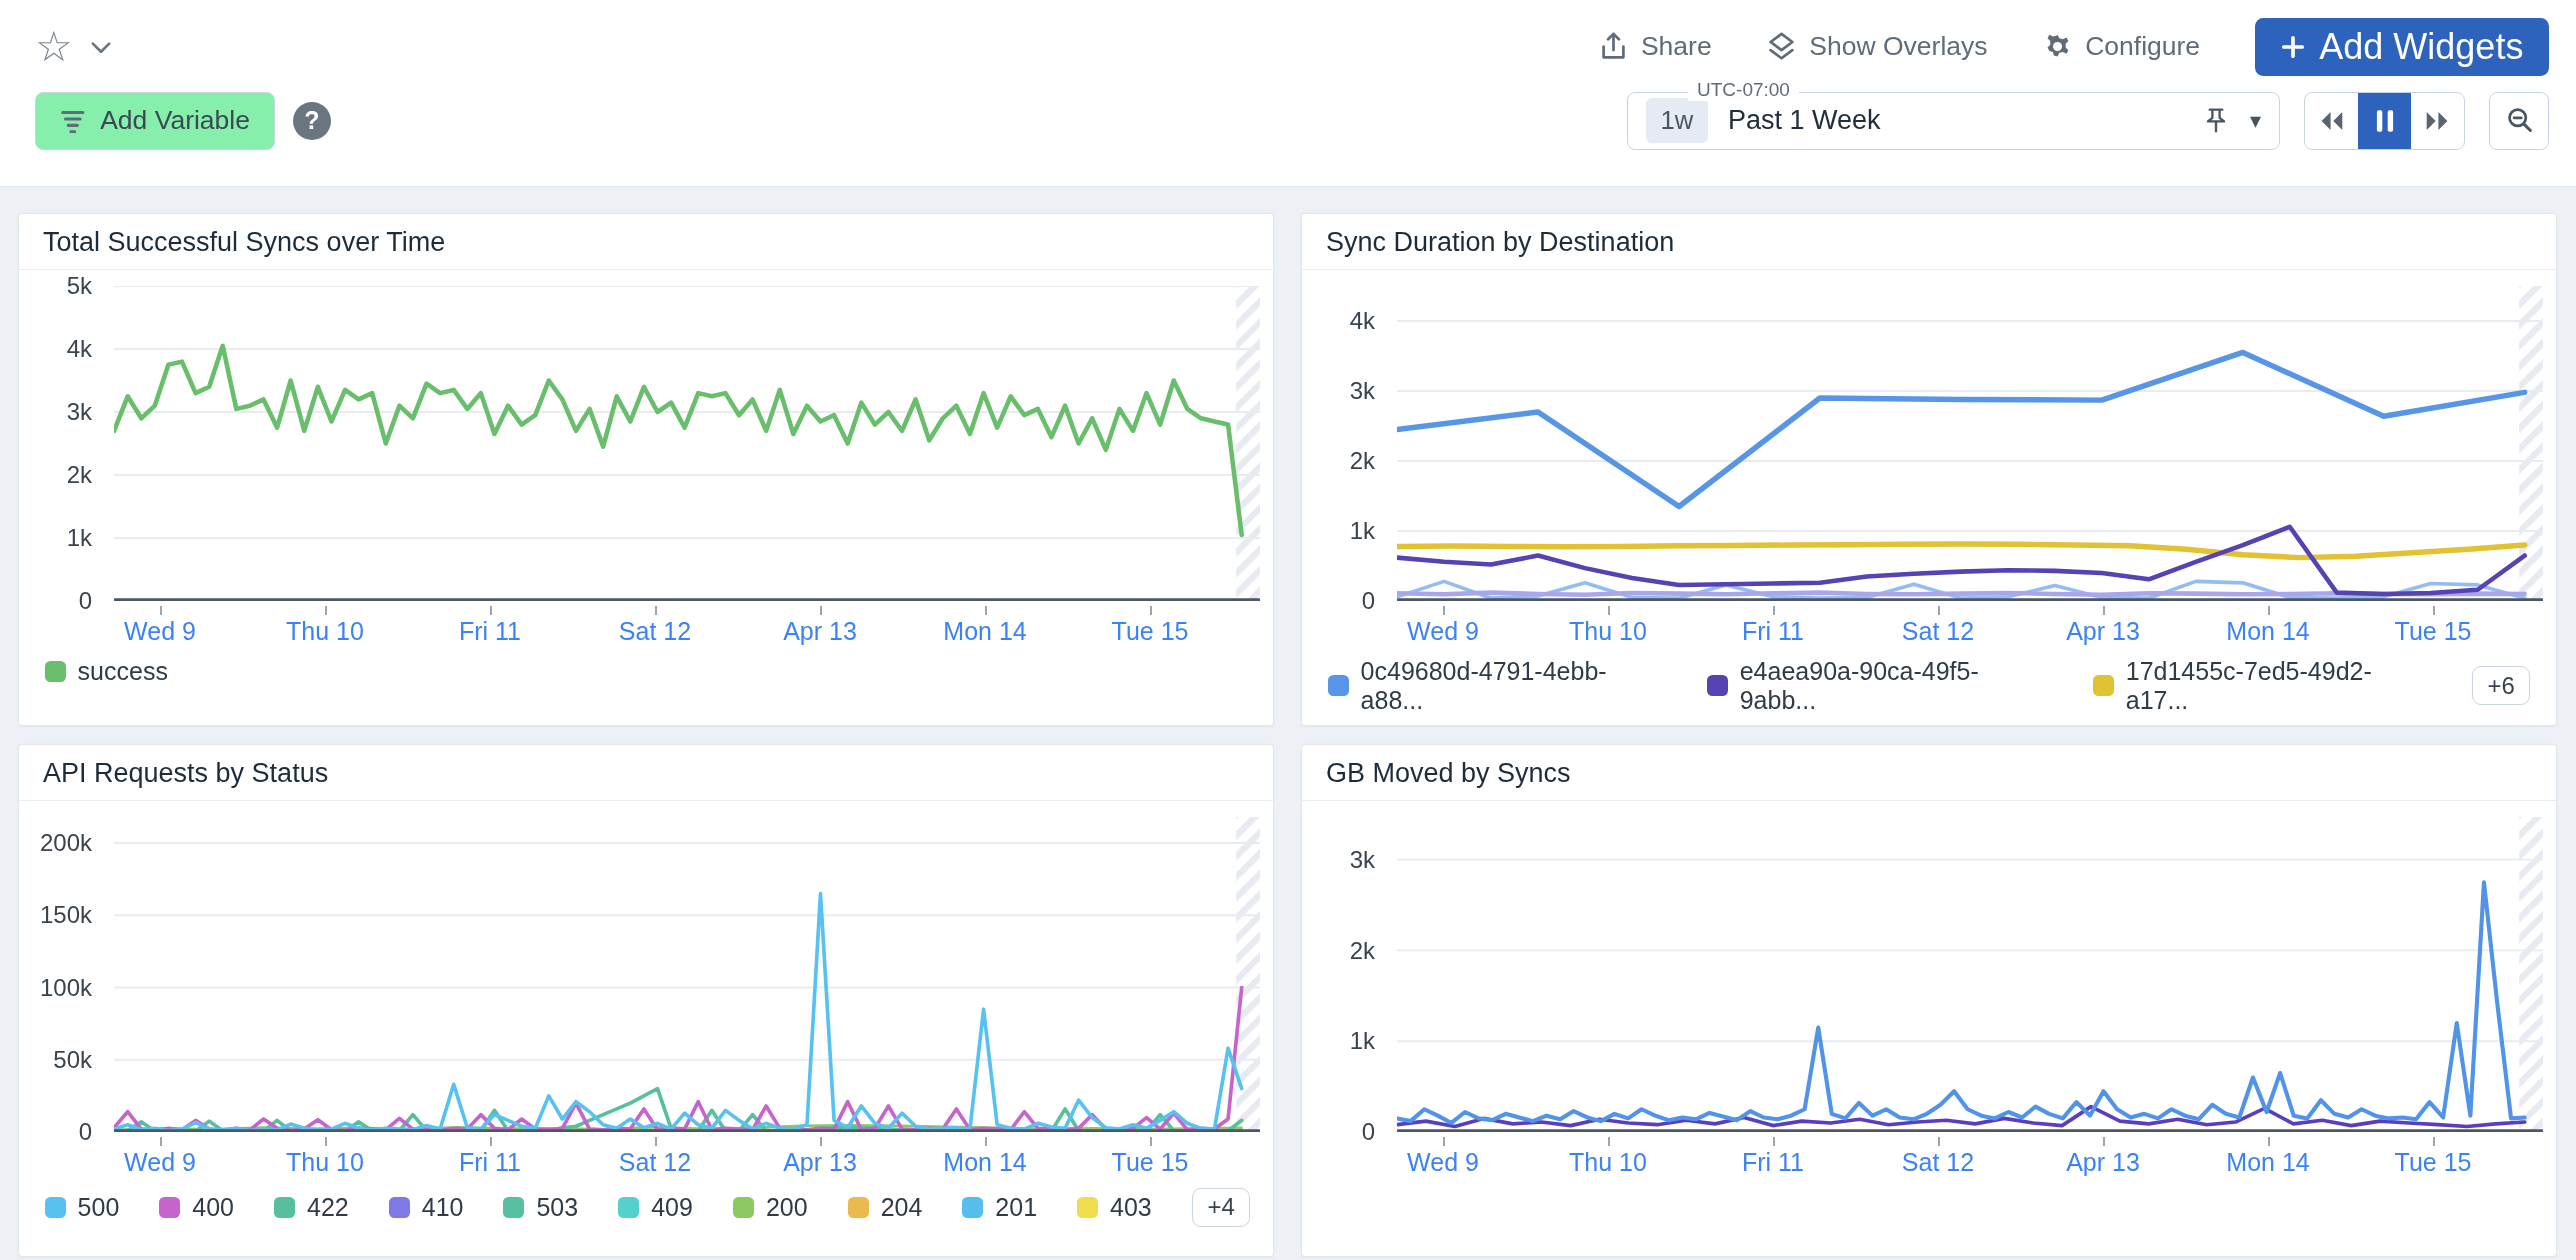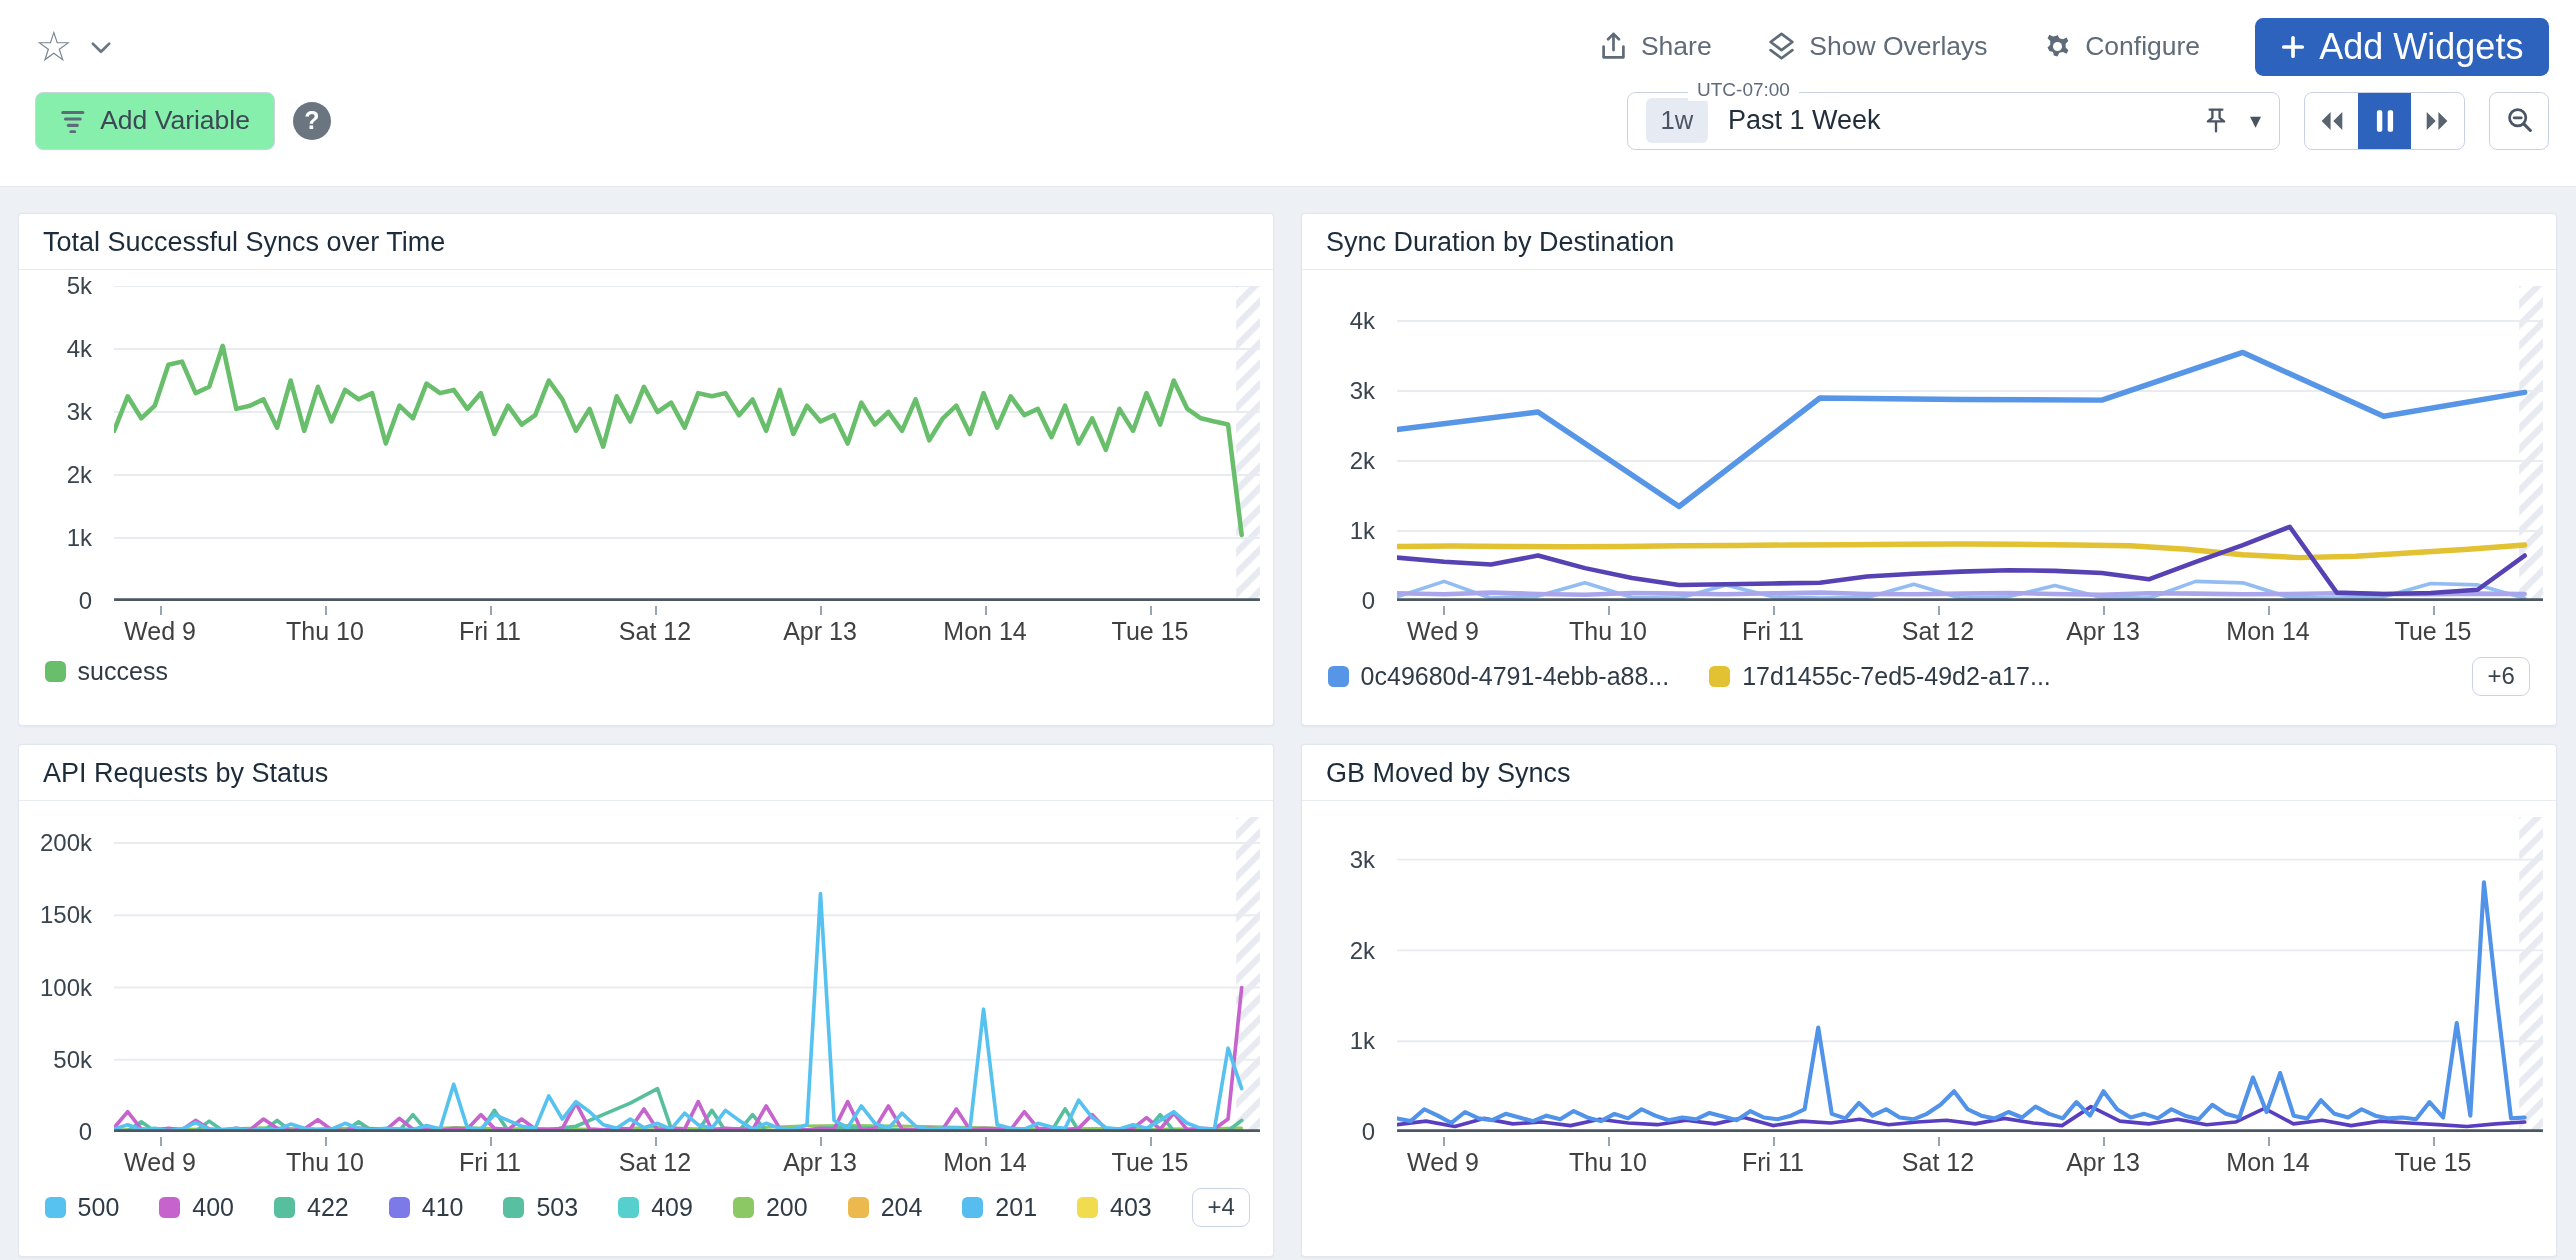--- a/index.html
+++ b/index.html
@@ -49,21 +49,21 @@
     box-shadow:0 0.9px 1.8px rgba(40,50,70,0.05); }
   .widget-title { height:56px; line-height:56px; padding:0 24px; font-size:27px; color:#1d2c3b;
     border-bottom:0.9px solid #e9ecf1; white-space:nowrap; overflow:hidden; }
   .widget-body { position:relative; height:456px; }
   .ylabels { position:absolute; left:0; top:16.4px; width:84px; height:315px; }
   .ylab { position:absolute; right:11px; transform:translateY(-50%); font-size:24px; color:#39444f; }
   .plot { position:absolute; left:95px; right:12.8px; top:16.4px; height:315px; }
   .plot svg { position:absolute; left:0; top:0; }
   .xaxis { position:absolute; left:95px; right:12.8px; top:335px; height:44px; }
   .xtick { position:absolute; top:1.8px; width:1.8px; height:9px; background:#9aa5b1; }
-  .xlab { position:absolute; top:12.8px; transform:translateX(-50%); font-size:25px; color:#404040; white-space:nowrap;text-align:center; }
+  .xlab { position:absolute; top:12.8px; transform:translateX(-50%); font-size:25px; color:#3b82f6; white-space:nowrap;text-align:center; }
   .legend { position:absolute; left:25.6px; right:25.6px; top:387px; display:flex; align-items:center; gap:40px; }
   .legend-item { display:flex; align-items:center; gap:12px; font-size:25px; color:#2f3b47; cursor:pointer; }
   .swatch { width:21px; height:21px; border-radius:5.5px; flex:none; }
   .overflow-pill { margin-left:auto; border:0.9px solid #cbd4e4; border-radius:9px; padding:4.6px 14.6px;
     font-size:24px; color:#39444f; background:#fff; cursor:pointer; }
 </style>
 </head>
 <body>
 
 <div class="header">
@@ -255,20 +255,24 @@
           <div class="xlab" style="left: 706px;">Apr 13</div>
           <div class="xtick" style="left: 871px;"></div>
           <div class="xlab" style="left: 871px;">Mon 14</div>
           <div class="xtick" style="left: 1036px;"></div>
           <div class="xlab" style="left: 1036px;">Tue 15</div>
         </div>
       <div class="legend">
           <div class="legend-item">
             <span class="swatch" style="background: rgb(87, 149, 231);"></span>
             <span>0c49680d-4791-4ebb-a88...</span>
+          </div>
+          <div class="legend-item">
+            <span class="swatch" style="background: rgb(87, 66, 180);"></span>
+            <span>e4aea90a-90ca-49f5-9abb...</span>
           </div>
           <div class="legend-item">
             <span class="swatch" style="background: rgb(226, 193, 50);"></span>
             <span>17d1455c-7ed5-49d2-a17...</span>
           </div>
           <div class="overflow-pill">+6</div>
         </div>
     </div>
   </div>
 

